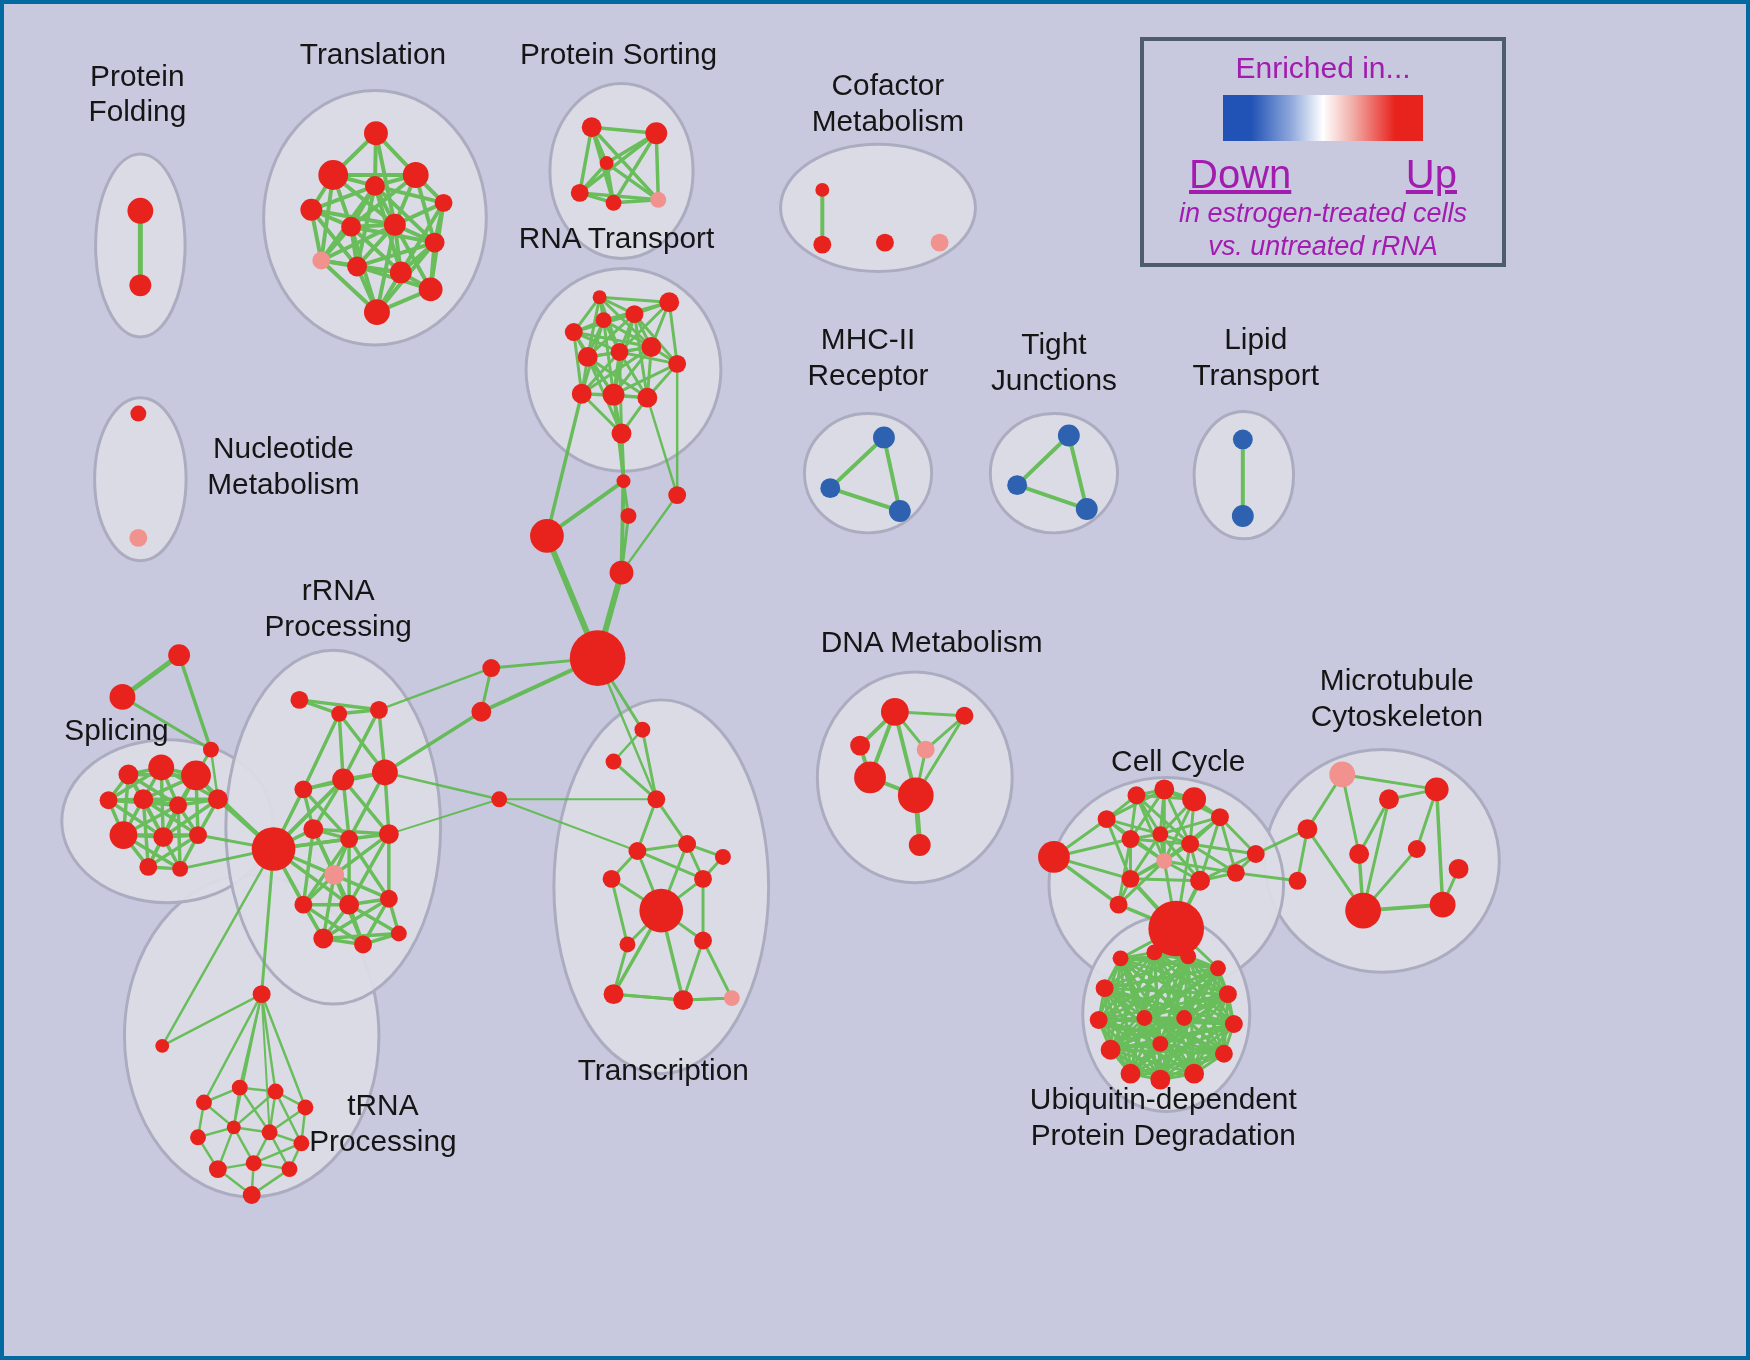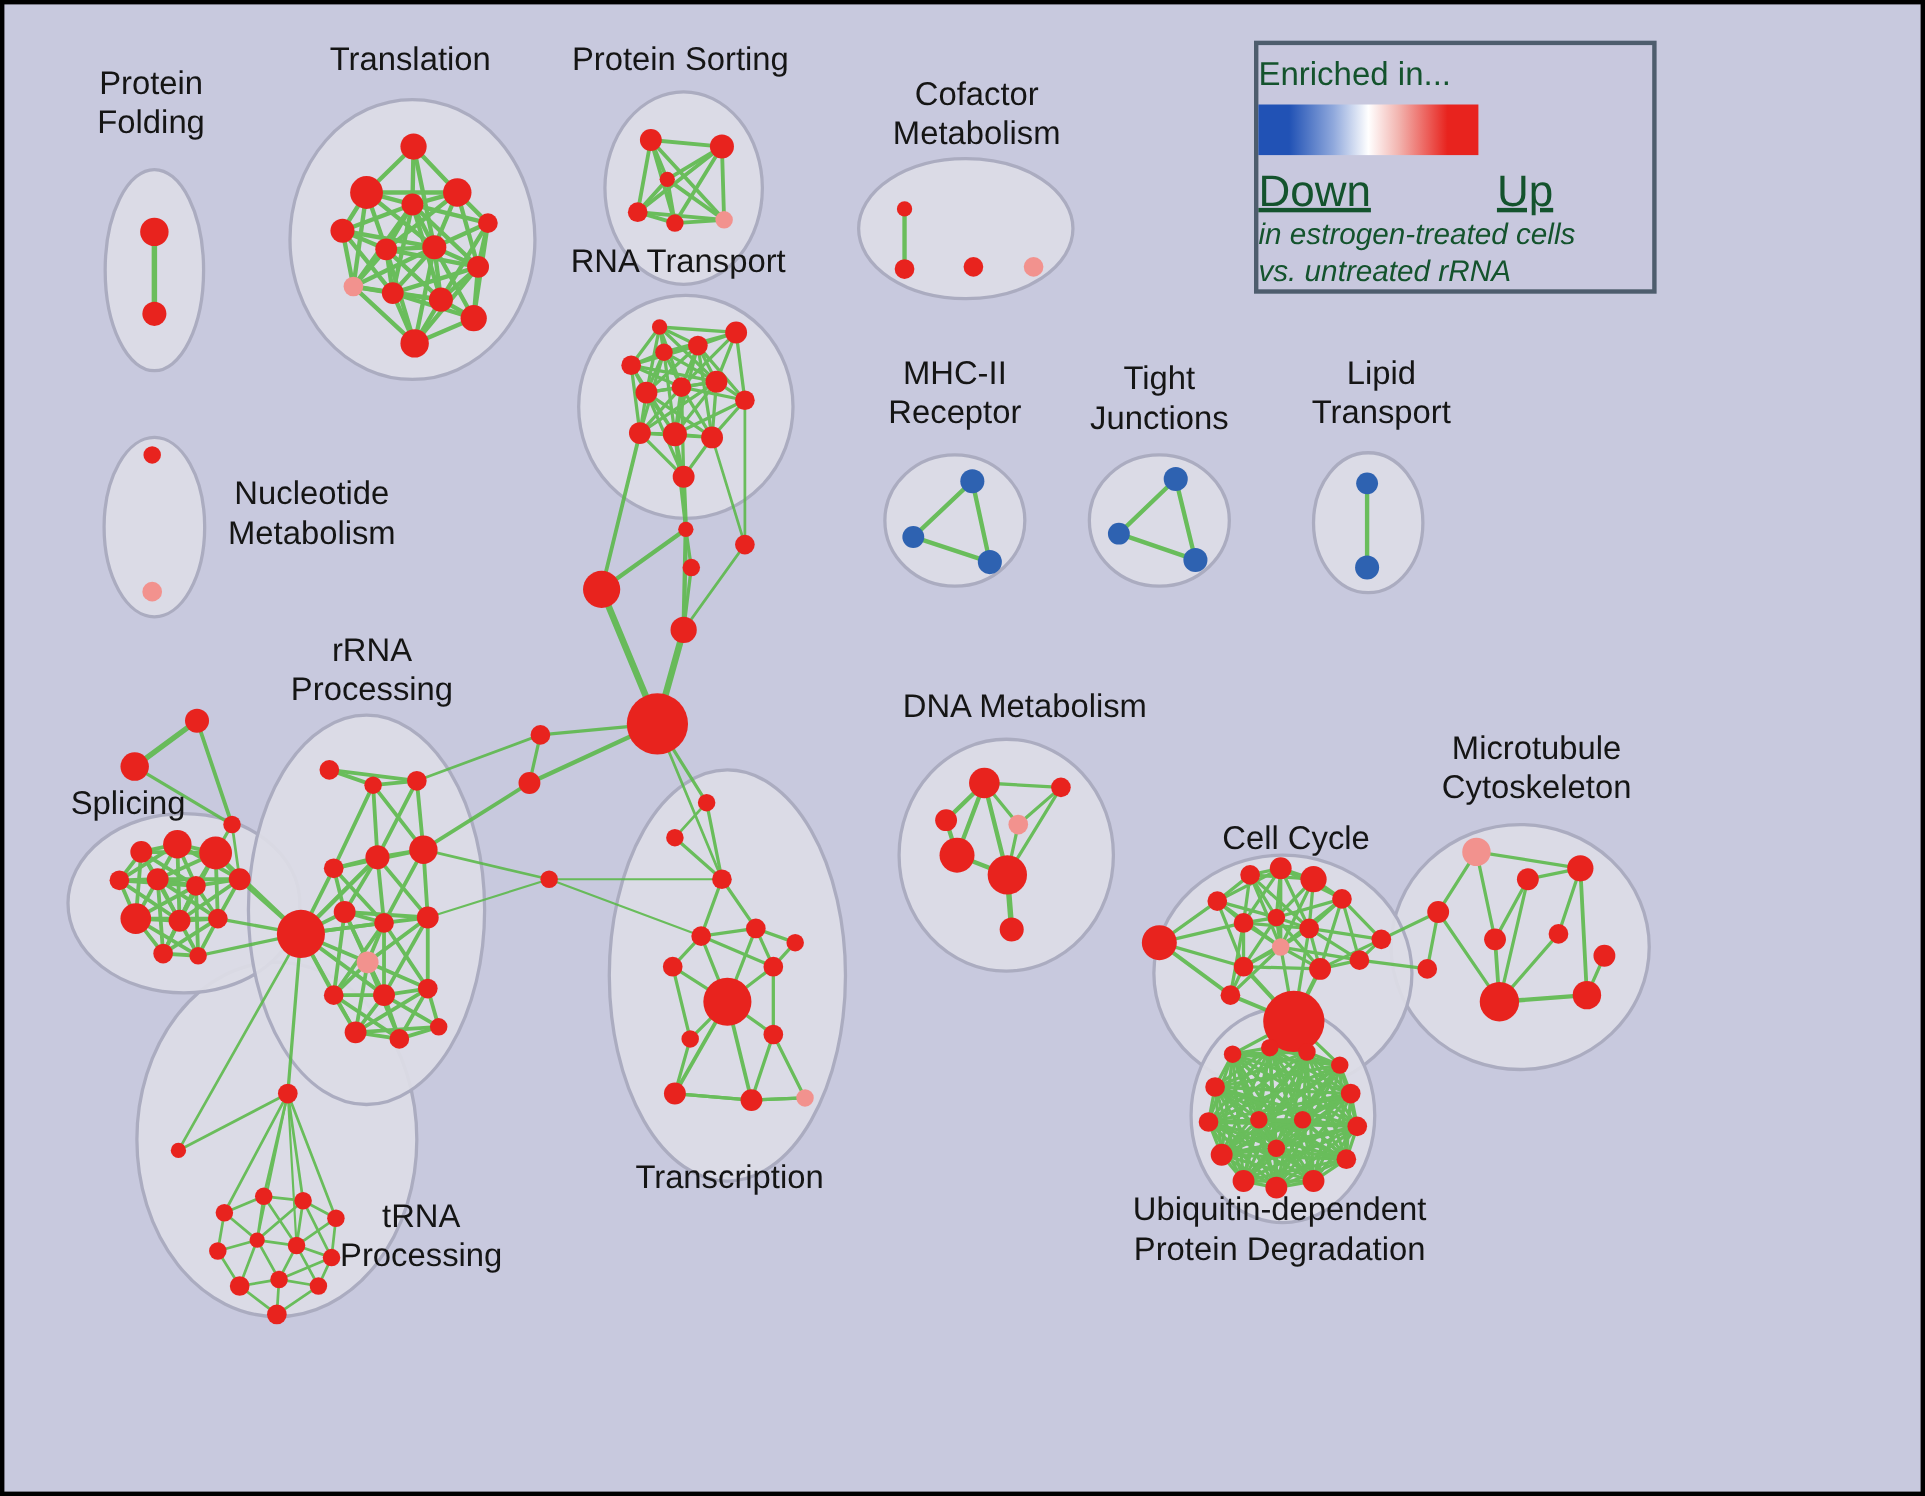--- a/index.html
+++ b/index.html
@@ -1,31 +1,31 @@
 <!DOCTYPE html>
 <html><head>
 <meta charset="utf-8">
 <style>
   html,body{margin:0;padding:0;background:#ffffff;}
   #figure{
     position:relative;
     width:1750px;height:1360px;
     box-sizing:border-box;
     background:#c8c9de;
-    border:4px solid #000000;
+    border:4px solid #0369a1;
     overflow:hidden;
     font-family:"Liberation Sans",sans-serif;
   }
   #network-svg{position:absolute;left:0;top:0;width:100%;height:100%;}
   .clabel{font-family:"Liberation Sans",sans-serif;font-size:30px;fill:#151515;}
   .legend{
     position:absolute;left:1136px;top:33px;width:366px;height:230px;
     box-sizing:border-box;border:4px solid #4e5d6d;
-    display:flex;flex-direction:column;
-    padding-top:10px;color:#14532d;background:rgba(200,201,222,0.25);
+    display:flex;flex-direction:column;align-items:center;
+    padding-top:10px;color:#a21caf;background:rgba(200,201,222,0.25);
   }
   .legend-title{font-size:30px;margin-bottom:10px;}
   .legend-bar{width:200px;height:48px;}
   .legend-row{width:268px;display:flex;justify-content:space-between;font-size:40px;margin-top:11px;text-decoration:underline;}
   .legend-sub{font-size:27px;line-height:33px;font-style:italic;}
 </style>
 </head>
 <body>
 
 <div id="figure">

